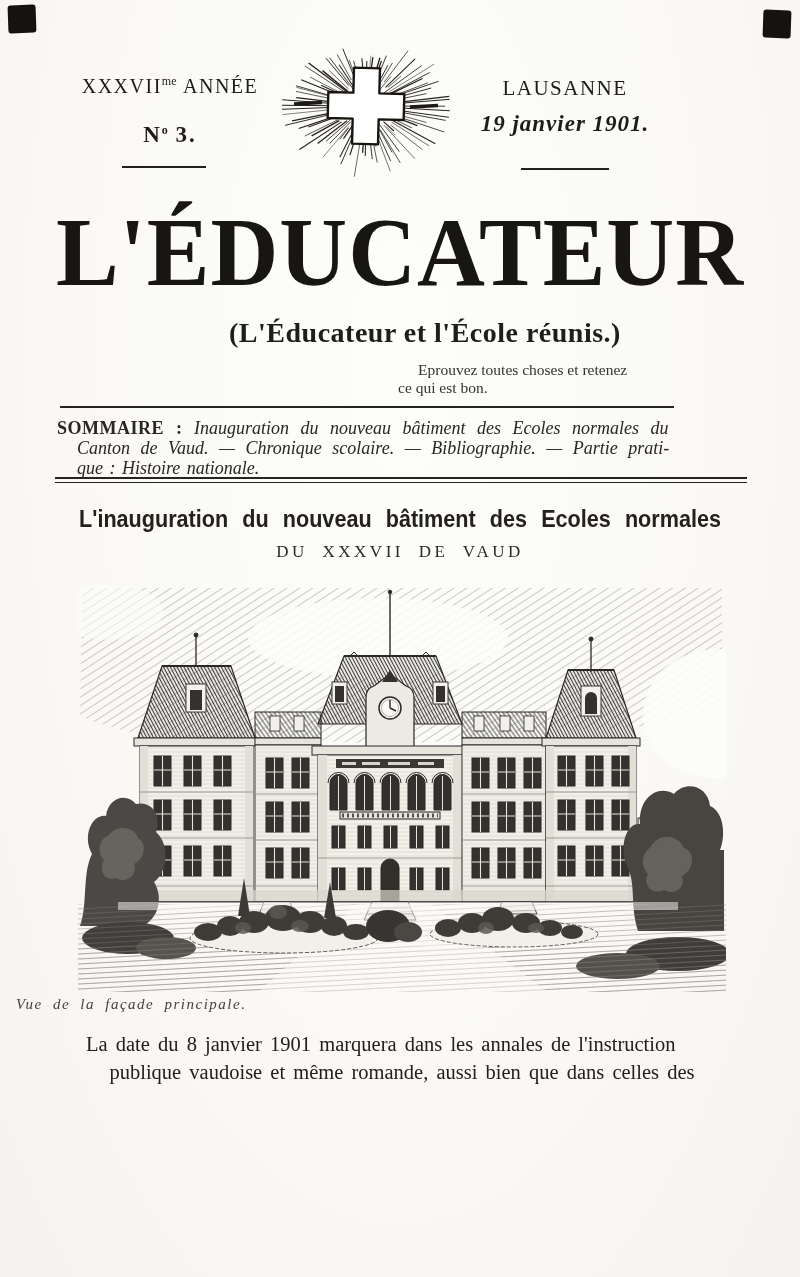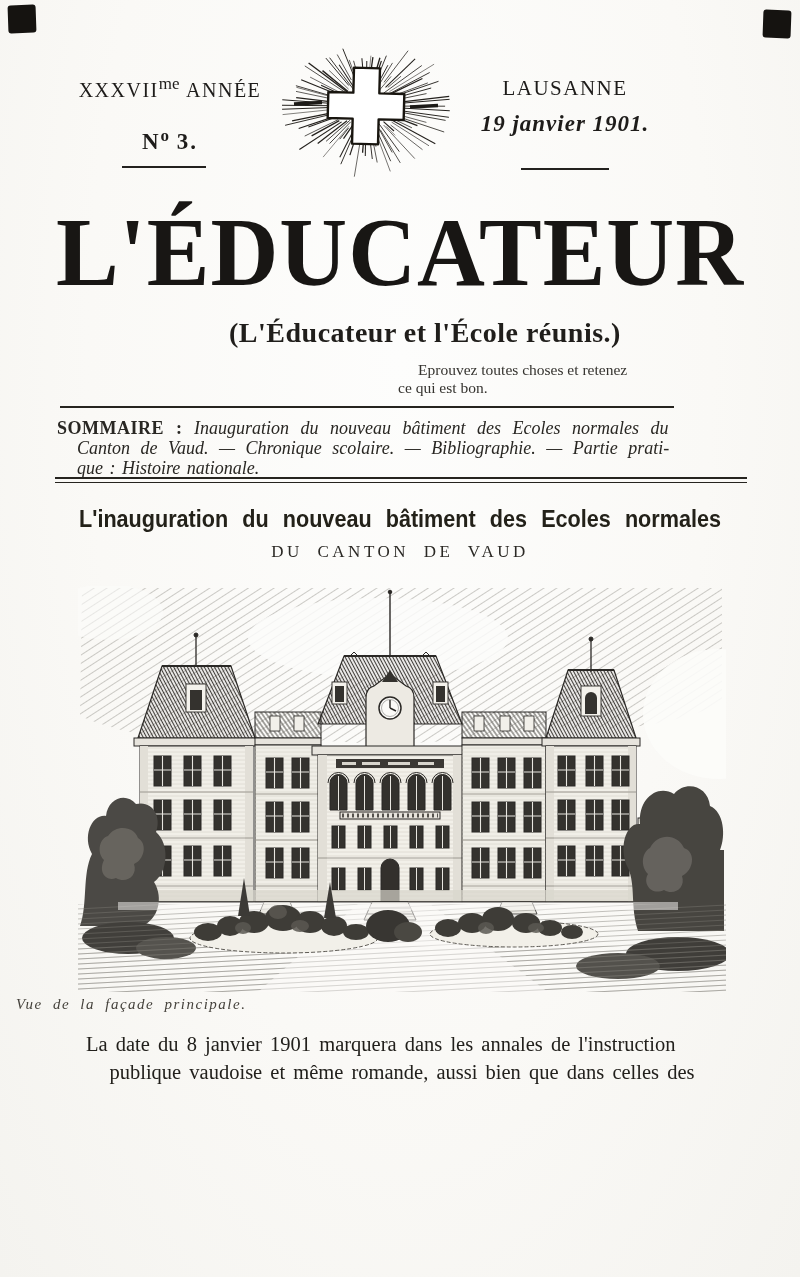--- a/index.html
+++ b/index.html
@@ -2,21 +2,21 @@
 <html><head>
 <meta charset="utf-8">
 <style>
   html,body{margin:0;padding:0;}
   body{width:800px;height:1277px;font-family:"Liberation Serif","DejaVu Serif",serif;}
   .page{position:relative;width:800px;height:1277px;overflow:hidden;color:#1e1c1a;
     background:radial-gradient(ellipse at 50% 28%, #fdfdfc 0%, #faf9f6 55%, #f4f3ef 100%);}
   .corner-mark{position:absolute;width:28px;height:28px;background:#151310;border-radius:3px;}
   .hdr-block{position:absolute;text-align:center;}
   .vol-line{font-size:20px;letter-spacing:1.5px;white-space:nowrap;}
-  .vol-line sup, .issue-line sup{font-size:17px;vertical-align:8px;letter-spacing:0;}
+  .vol-line sup, .issue-line sup{font-size:12px;vertical-align:8px;letter-spacing:0;}
   .issue-line{font-size:23px;font-weight:bold;letter-spacing:2px;margin-top:24px;white-space:nowrap;}
   .city-line{font-size:21px;letter-spacing:1.5px;white-space:nowrap;}
   .date-line{font-size:23px;font-weight:bold;letter-spacing:1px;margin-top:10px;white-space:nowrap;font-style:italic;}
   .short-rule{position:absolute;height:2px;background:#23211e;}
   .masthead-title{position:absolute;left:0;top:198px;width:800px;text-align:center;
     font-size:94px;font-weight:bold;letter-spacing:1px;white-space:nowrap;
     transform:scaleY(1.04);color:#181614;}
   .masthead-sub{position:absolute;left:0;top:317px;width:800px;text-align:center;
     font-size:28px;font-weight:bold;letter-spacing:0.5px;color:#201e1b;margin-left:25px;}
   .motto{position:absolute;left:398px;top:361px;width:270px;font-size:15.5px;
@@ -174,21 +174,21 @@
 
   <div class="sommaire">
     <div class="l1"><span class="lbl">SOMMAIRE :</span> <span>Inauguration du nouveau bâtiment des Ecoles normales du</span></div>
     <div class="l2">Canton de Vaud. — Chronique scolaire. — Bibliographie. — Partie prati-</div>
     <div class="l3">que : Histoire nationale.</div>
   </div>
 
   <div class="rule-2"></div>
 
   <div class="article-title">L'inauguration du nouveau bâtiment des Ecoles normales</div>
-  <div class="article-sub">DU CANTON DE VAUD</div>
+  <div class="article-sub">DU XXXVII DE VAUD</div>
 
   <svg class="engraving" viewBox="0 0 648 406">
     <defs>
       <pattern id="sky" width="7" height="7" patternUnits="userSpaceOnUse" patternTransform="rotate(-33)">
           <path d="M0,3.5H7" stroke="#8e8c86" stroke-width="0.9"></path>
         </pattern>
       <pattern id="roof" width="3" height="3" patternUnits="userSpaceOnUse" patternTransform="rotate(62)">
           <path d="M0,1.5H3" stroke="#403d39" stroke-width="1.2"></path>
         </pattern>
       <pattern id="roof2" width="3.6" height="3.6" patternUnits="userSpaceOnUse" patternTransform="rotate(55)">

